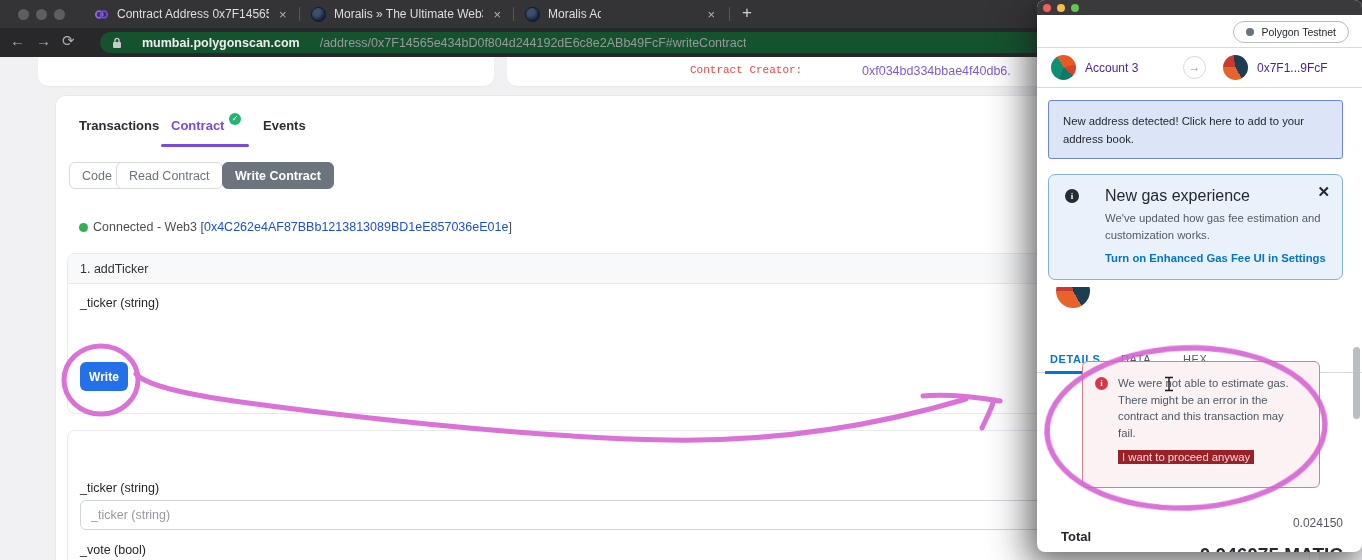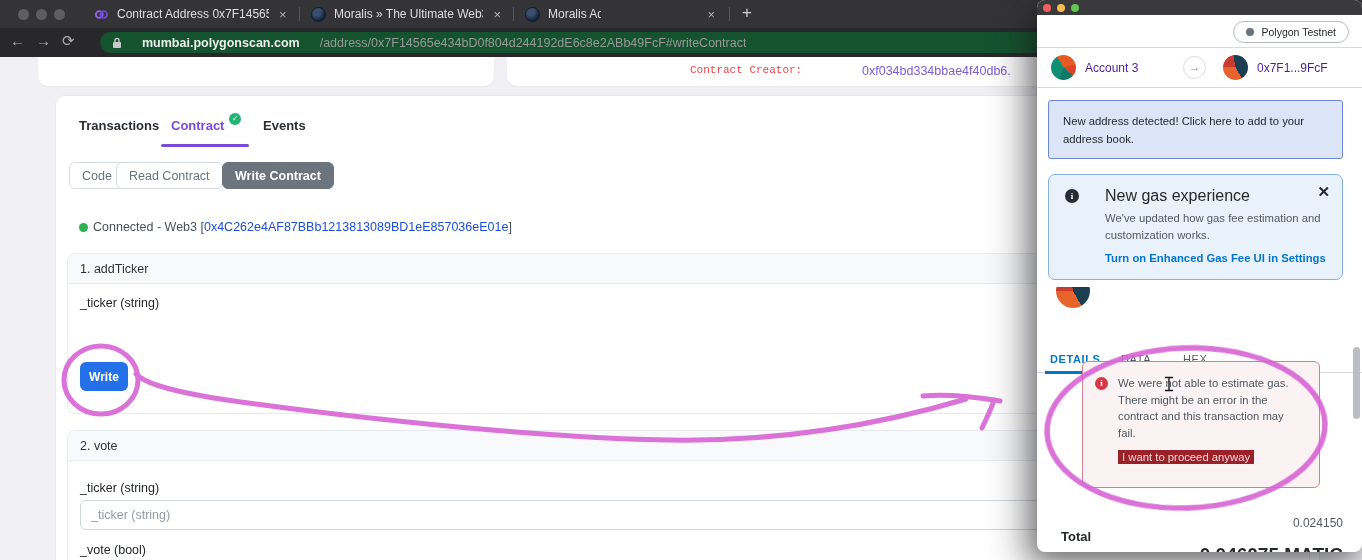--- a/index.html
+++ b/index.html
@@ -167,23 +167,20 @@
 
     <div class="abs section" style="top:157px; height:161px">
       <div class="sec-head">
           <span>1. addTicker</span>
         </div>
       <div class="abs field-label" style="left:12px; top:42px">_ticker (string)</div>
       <button class="abs write-btn" style="left:12px; top:108px">Write</button>
     </div>
 
     <div class="abs section" style="top:334px; height:200px">
-      <div class="sec-head">
-          <span>2. vote</span>
-        </div>
       <div class="abs field-label" style="left:12px; top:50px">_ticker (string)</div>
       <input class="abs tinput" style="left: 12px; top: 69px;" placeholder="_ticker (string)">
       <div class="abs field-label" style="left:12px; top:112px">_vote (bool)</div>
     </div>
   </div>
 </div>
 
 <div class="abs mmwin">
   <div class="abs mm-titlebar">
     <span class="mm-dot" style="background:#f0605a"></span>

